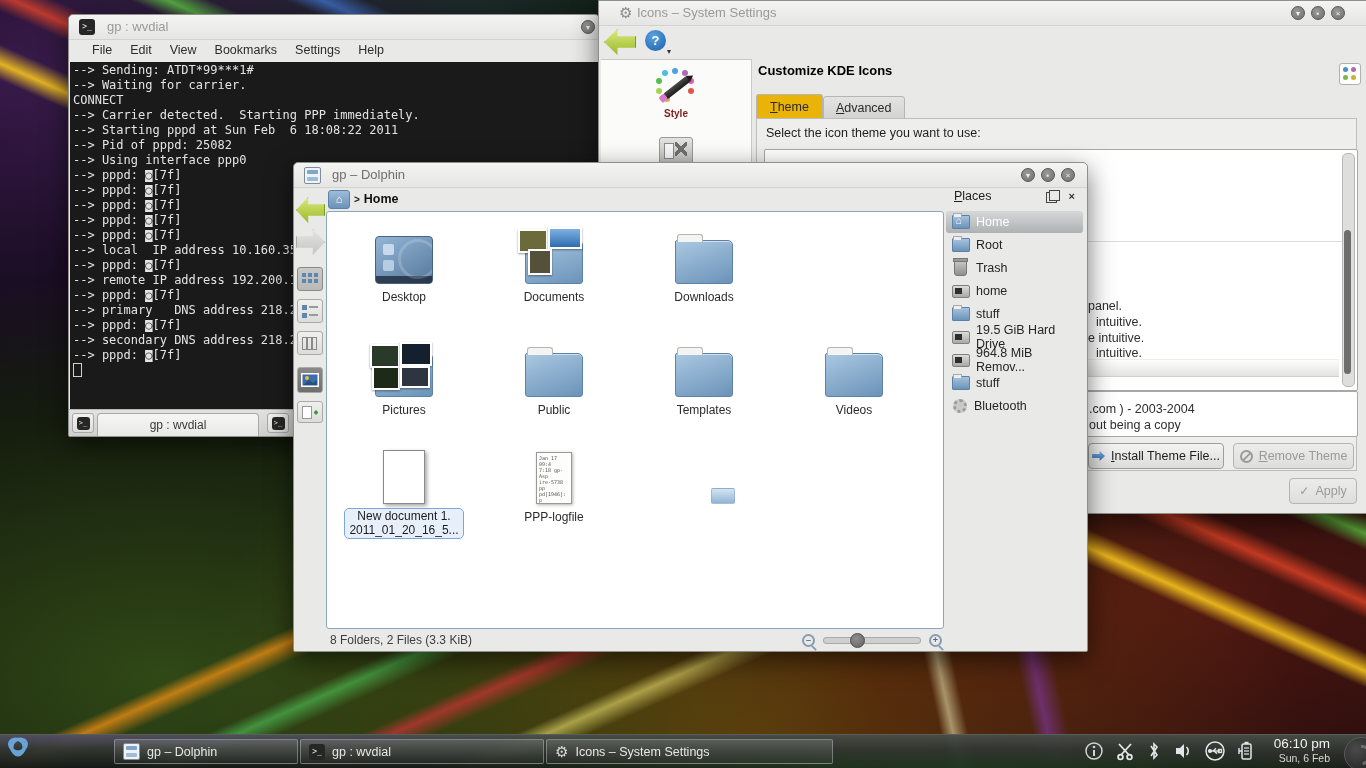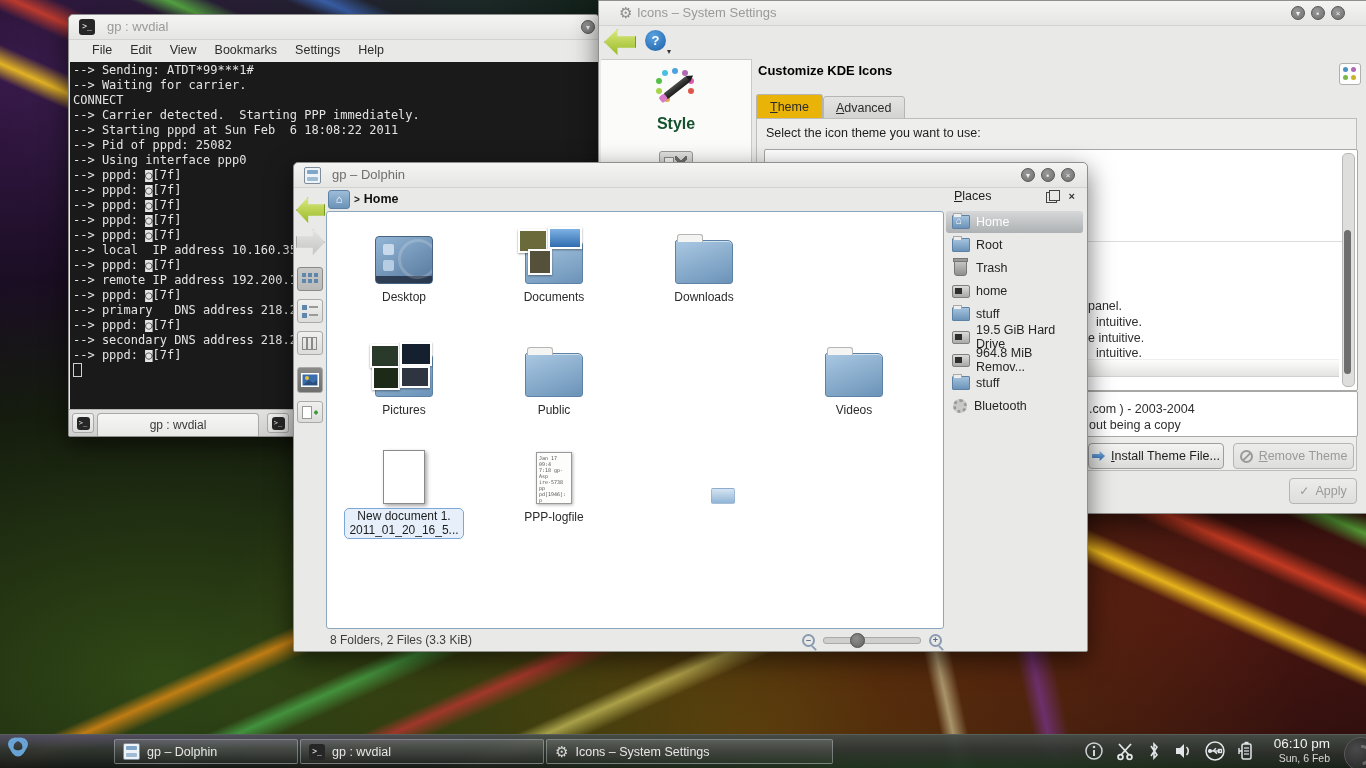--- a/index.html
+++ b/index.html
@@ -73,21 +73,21 @@
   #ss-sidebar{position:absolute;left:2px;top:58px;width:150px;height:450px;background:#fbfbfa;
     border-right:1px solid #cacac8;border-top:1px solid #cacac8;}
   .ss-side-item{position:relative;width:100%;padding-top:6px;text-align:center;}
   #style-icon{position:relative;width:40px;height:38px;margin:2px auto 0;}
   .dot{position:absolute;width:6px;height:6px;border-radius:50%;}
   #style-pencil{position:absolute;left:6px;top:16px;width:30px;height:7px;background:linear-gradient(#4a4a4a,#1c1c1c);
     border-radius:2px;transform:rotate(-38deg);}
   #style-pencil::before{content:"";position:absolute;right:-5px;top:0;border-left:6px solid #1c1c1c;
     border-top:4px solid transparent;border-bottom:3px solid transparent;}
   #style-pencil::after{content:"";position:absolute;left:-6px;top:0;width:7px;height:7px;background:#d77bc8;border-radius:2px;}
-  .ss-side-label{font-weight:bold;font-size:16px;color:#14532d;margin-top:9px;}
+  .ss-side-label{font-weight:bold;font-size:10px;color:#7f1d1d;margin-top:2px;}
   #tools-icon{width:32px;height:26px;margin:12px auto 0;background:linear-gradient(#e3e3e1,#bdbdbb);
     border:1px solid #9a9a98;border-radius:3px;position:relative;}
   #tools-icon::before{content:"";position:absolute;left:4px;top:5px;width:8px;height:14px;background:#f6f6f6;
     border:1px solid #8a8a8a;}
   #tools-icon::after{content:"";position:absolute;right:5px;top:4px;width:12px;height:14px;
     background:linear-gradient(45deg,transparent 42%,#6f6f6f 42%,#6f6f6f 58%,transparent 58%),
     linear-gradient(-45deg,transparent 42%,#6f6f6f 42%,#6f6f6f 58%,transparent 58%);}
   #ss-heading{position:absolute;left:159px;top:62px;font-weight:bold;font-size:13px;color:#000;}
   #ss-griddots{position:absolute;left:740px;top:62px;width:20px;height:20px;background:#fdfdfd;
     border:1px solid #b0b0ae;border-radius:3px;}
@@ -454,20 +454,26 @@
           <div class="thumb" style="left:24px;top:12px;width:26px;height:18px;background:#2e3440;"></div>
         </div>
           </div>
         <div class="glabel">Pictures</div>
       </div>
       <div class="gcell" style="left:162px;top:121px;">
         <div class="icon-slot">
             <div class="folder-icon"></div>
           </div>
         <div class="glabel">Public</div>
+      </div>
+      <div class="gcell" style="left:312px;top:121px;">
+        <div class="icon-slot">
+            <div class="folder-icon"></div>
+          </div>
+        <div class="glabel">Templates</div>
       </div>
       <div class="gcell" style="left:462px;top:121px;">
         <div class="icon-slot">
             <div class="folder-icon"></div>
           </div>
         <div class="glabel">Videos</div>
       </div>
 
       <div class="gcell" style="left:12px;top:226px;">
         <div class="icon-slot" style="height:66px;">

